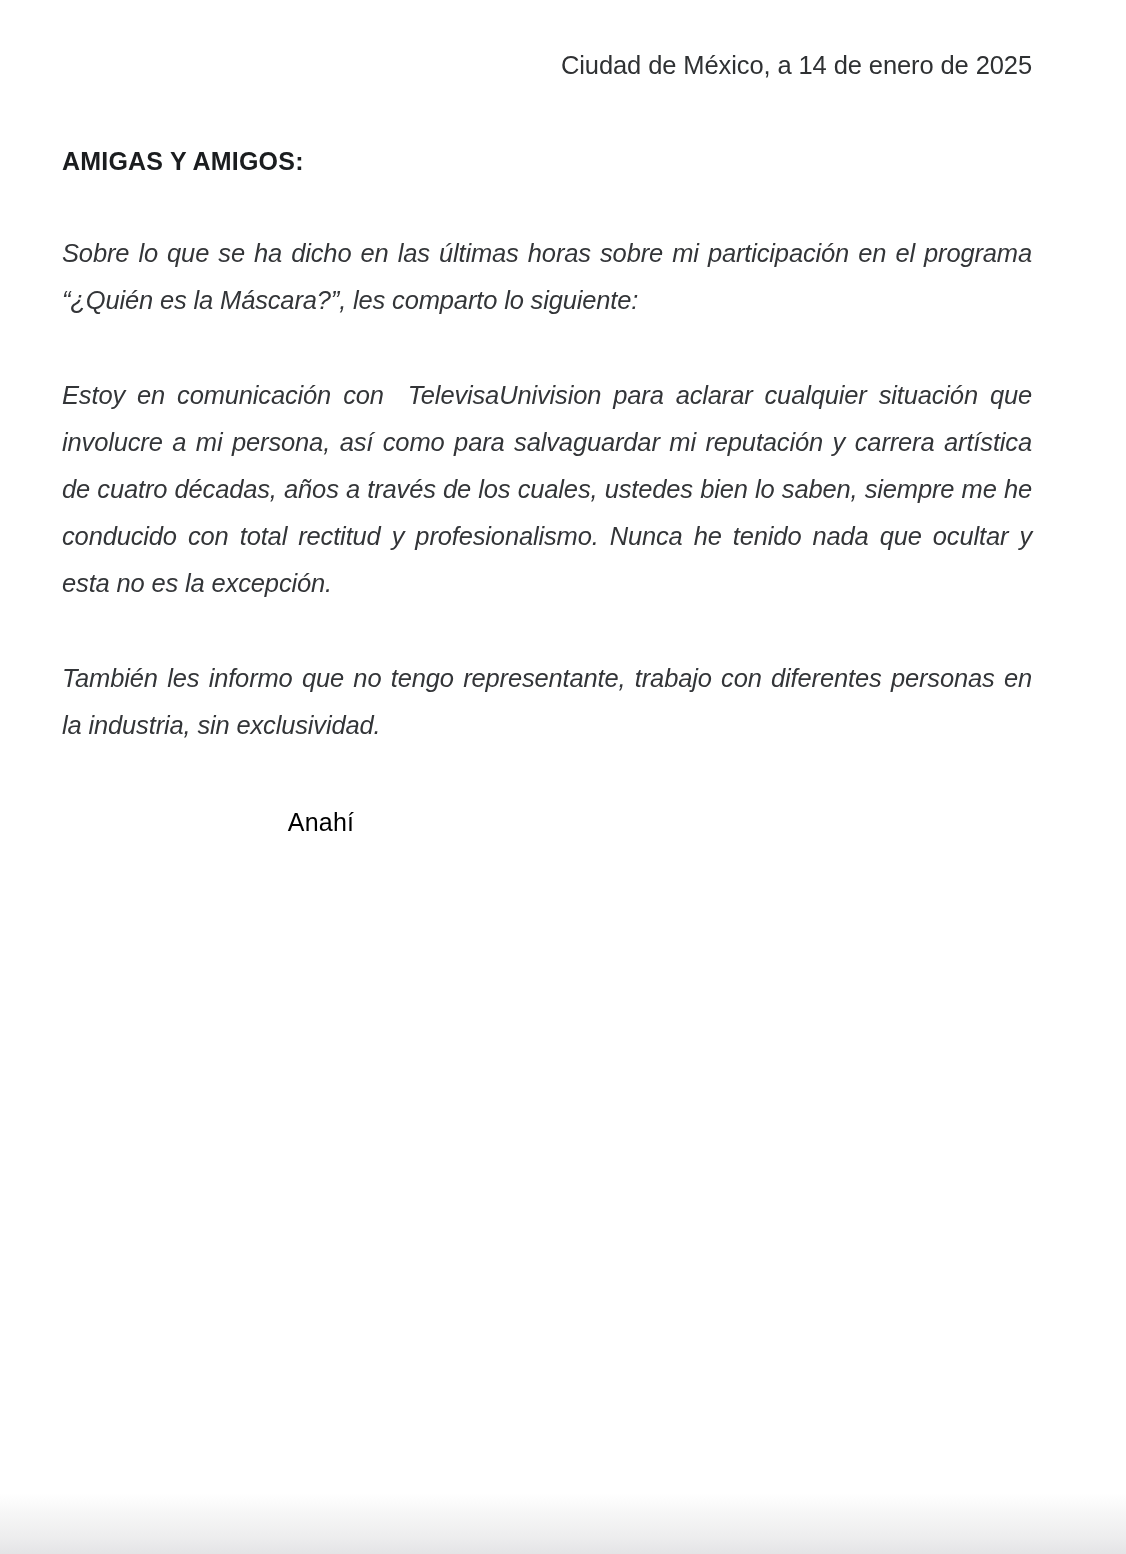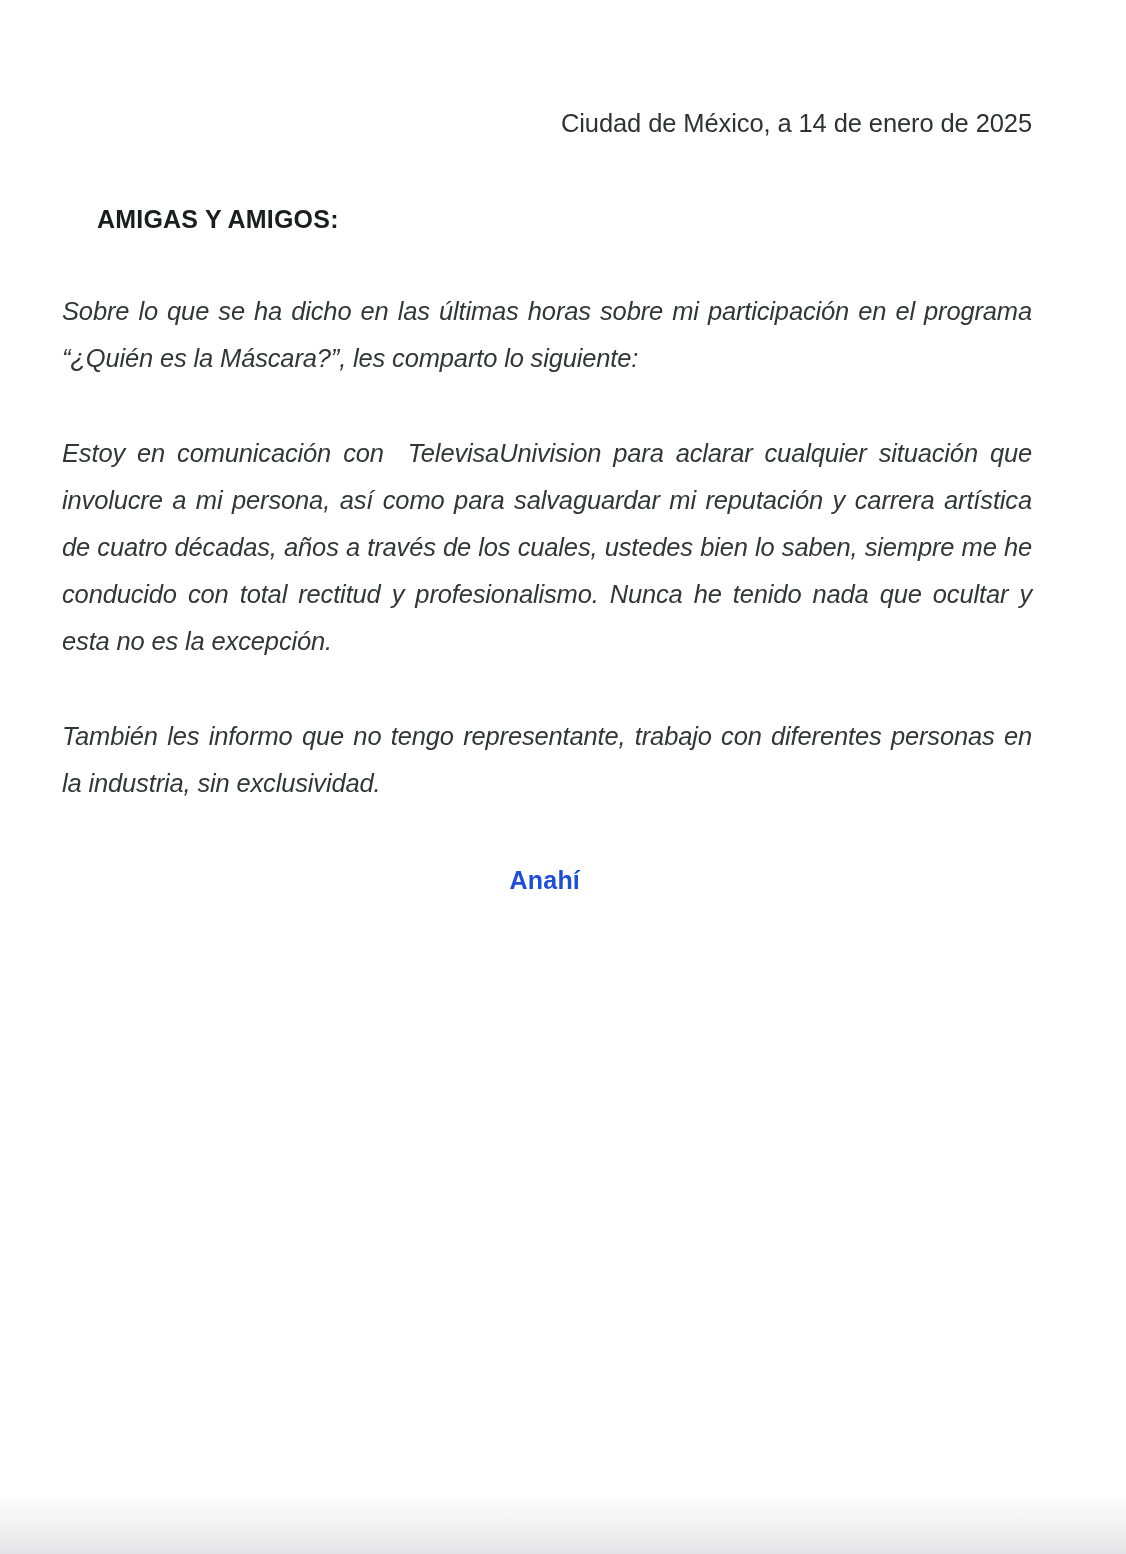--- a/index.html
+++ b/index.html
@@ -47,56 +47,55 @@
     top: 0;
     width: 970px;
   }
 
   .date-line {
     text-align: right;
     font-size: 25.5px;
     line-height: 34px;
     color: #2f3133;
     letter-spacing: -0.1px;
-    padding-top: 106px;
+    padding-top: 48px;
   }
 
   .salutation {
     margin-top: 62px;
     font-size: 25px;
     line-height: 34px;
     font-weight: bold;
     color: #1b1d1f;
     letter-spacing: 0.2px;
-    margin-left: 35px;
   }
 
   .para {
     margin-top: 48px;
     font-size: 25.5px;
     line-height: 47px;
     color: #333538;
     text-align: justify;
     text-justify: inter-word;
     letter-spacing: -0.15px;
     white-space: pre-wrap;
     font-style: italic;
   }
 
   .para.first-body {
     margin-top: 52px;
   }
 
   .signature {
     margin-top: 56px;
-    text-align: right;
+    text-align: center;
     font-size: 25px;
     line-height: 34px;
-    font-weight: bold;
-    color: #1d4ed8;
+    font-weight: normal;
+    color: #000000;
     letter-spacing: 0.2px;
     padding-right: 452px;
   }
 </style>
 </head>
 <body>
 
 <div class="page">
 
   <div class="content">

